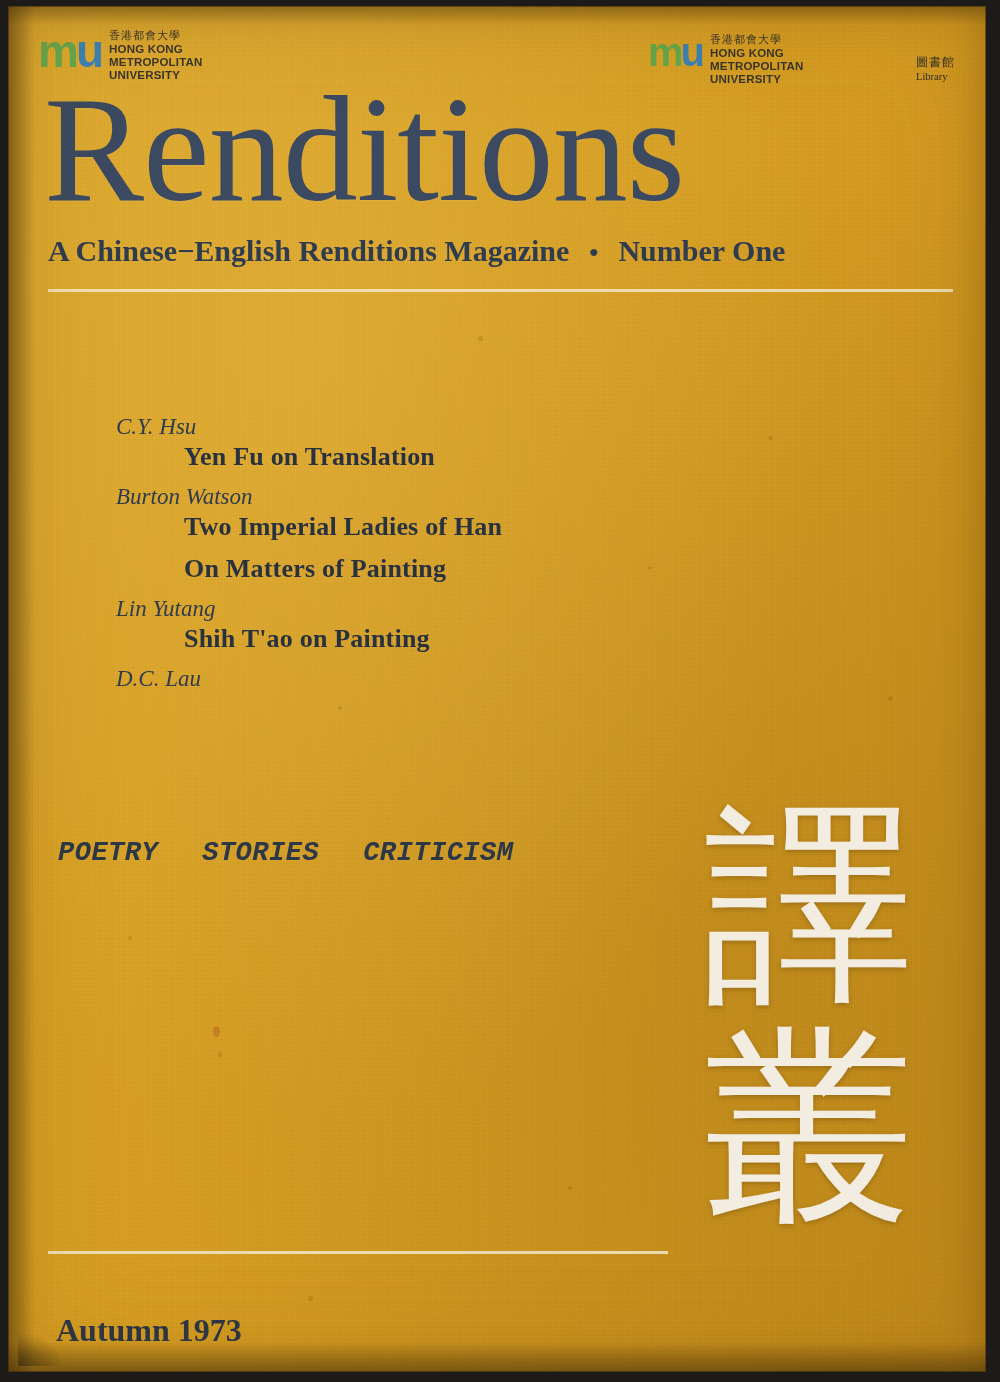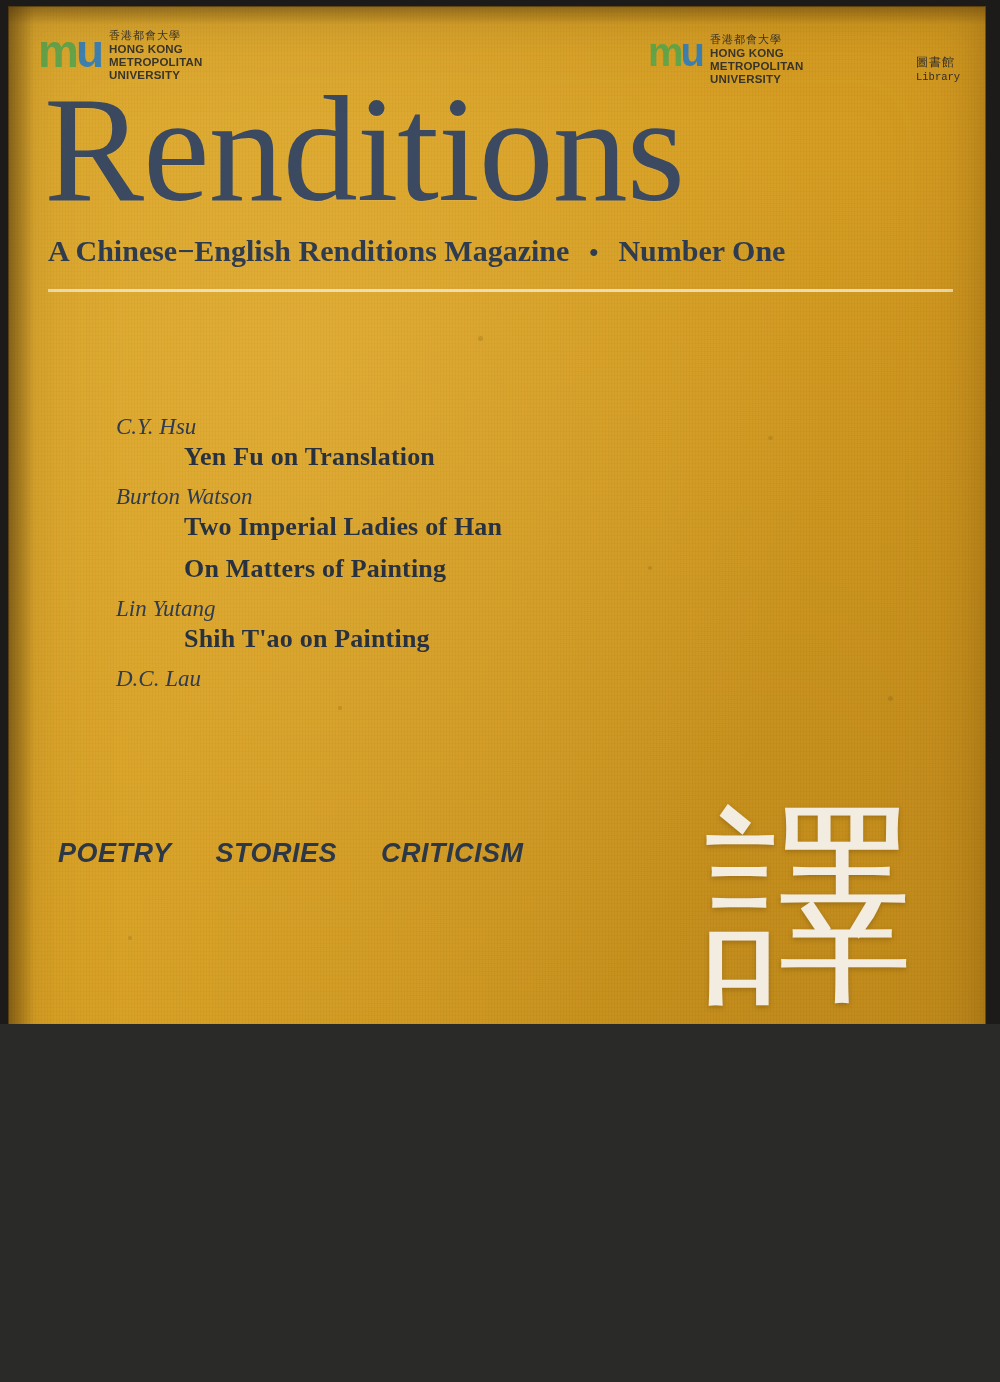--- a/index.html
+++ b/index.html
@@ -6,21 +6,21 @@
     margin: 0;
     padding: 0;
     background: #2a2a28;
   }
   body {
     font-family: "Liberation Serif", serif;
   }
   #page {
     position: relative;
     width: 1000px;
-    height: 1024px;
+    height: 1382px;
     overflow: hidden;
     background: #1c1b19;
   }
   
   .cover {
     position: absolute;
     left: 8px;
     top: 6px;
     width: 978px;
     height: 1366px;
@@ -113,21 +113,21 @@
   .stamp-text-en {
     font-size: 11.5px;
     color: #2b2b2b;
     font-weight: 700;
     line-height: 1.12;
     letter-spacing: .2px;
     white-space: nowrap;
   }
   .stamp-lib {
     position: absolute;
-    font-family: Liberation Mono, monospace;
+    font-family: Liberation Serif, serif;
     color: #2b2b2b;
     text-align: left;
   }
   .stamp-lib .cn { font-size: 12px; letter-spacing: 1px; }
   .stamp-lib .en { font-size: 10.5px; }
 
   
   .masthead {
     position: absolute;
     left: 36px;
@@ -193,21 +193,21 @@
   }
   .genres {
     position: absolute;
     left: 50px;
     top: 832px;
     font-style: italic;
     font-weight: 700;
     font-size: 27px;
     color: #2c3747;
     letter-spacing: .5px;
-    font-family: Liberation Sans, sans-serif;
+    font-family: Liberation Mono, monospace;
     display: flex;
     gap: 44px;
   }
 
   
   .calli {
     position: absolute;
     right: 52px;
     top: 790px;
     width: 250px;

